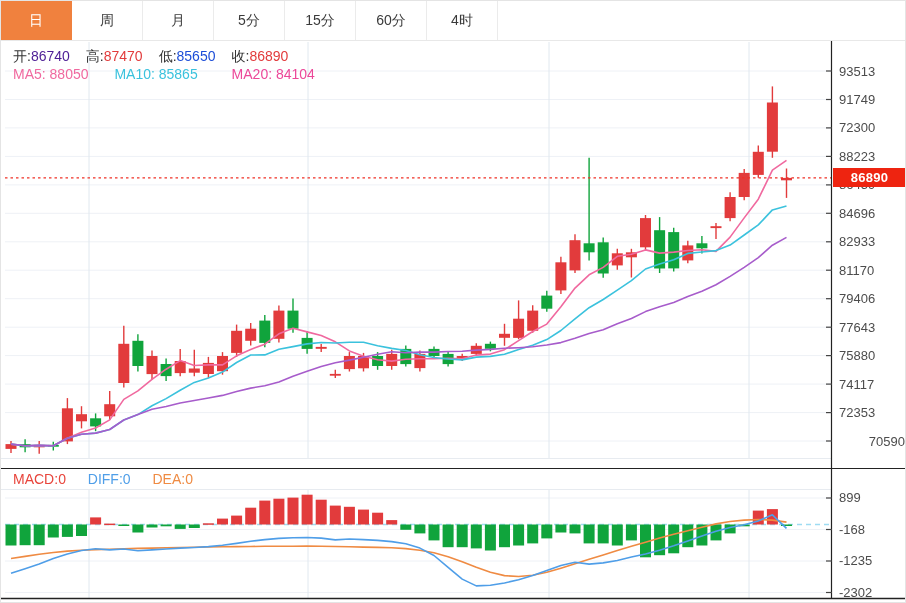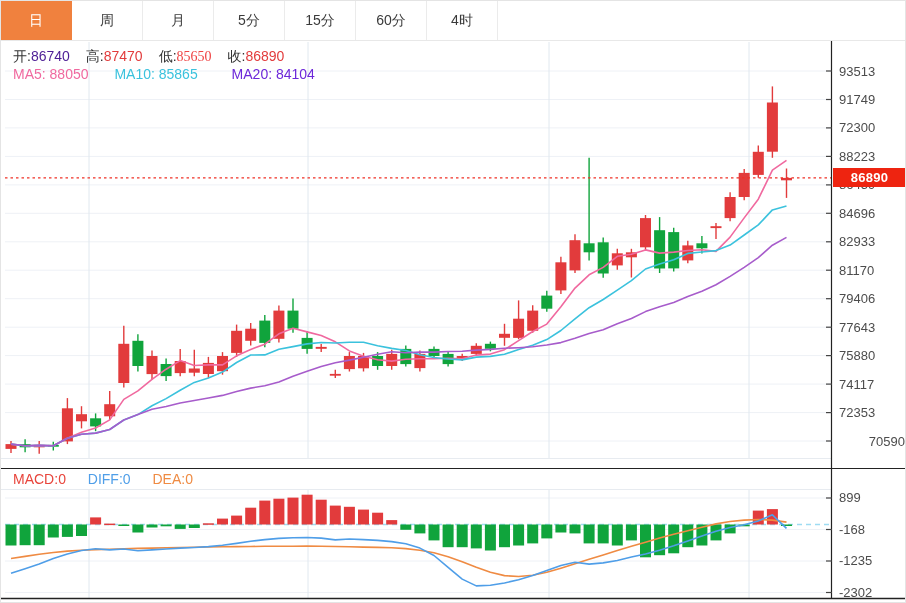--- a/index.html
+++ b/index.html
@@ -257,27 +257,27 @@
       <line x1="825" y1="383.1" x2="831" y2="383.1" stroke="#444" stroke-width="1.2"></line>
       <line x1="825" y1="411.6" x2="831" y2="411.6" stroke="#444" stroke-width="1.2"></line>
       <line x1="825" y1="440.0" x2="831" y2="440.0" stroke="#444" stroke-width="1.2"></line>
       <line x1="825" y1="497.0" x2="831" y2="497.0" stroke="#444" stroke-width="1.2"></line>
       <line x1="825" y1="528.5" x2="831" y2="528.5" stroke="#444" stroke-width="1.2"></line>
       <line x1="825" y1="560.0" x2="831" y2="560.0" stroke="#444" stroke-width="1.2"></line>
       <line x1="825" y1="591.5" x2="831" y2="591.5" stroke="#444" stroke-width="1.2"></line>
     </svg>
 
   <div class="inforow" style="top:47px;">
-    <span class="lab">开:</span><span class="val" style="color:#4c1d95;">86740</span><span class="lab">高:</span><span class="val" style="color:#e23b3c;">87470</span><span class="lab">低:</span><span class="val" style="color:#ef4444;font-family:Liberation Serif, serif;">85650</span><span class="lab">收:</span><span class="val" style="color:#e23b3c;">86890</span>
+    <span class="lab">开:</span><span class="val" style="color:#4c1d95;">86740</span><span class="lab">高:</span><span class="val" style="color:#e23b3c;">87470</span><span class="lab">低:</span><span class="val" style="color:#1d4ed8;">85650</span><span class="lab">收:</span><span class="val" style="color:#e23b3c;">86890</span>
   </div>
 
   <div class="inforow" style="top:65px;">
     <span class="ma-item" style="color:#f0699f;"><span>MA5:</span> <span>88050</span></span>
     <span class="ma-item" style="color:#3bc2dd;"><span>MA10:</span> <span>85865</span></span>
-    <span class="ma-item" style="color:#6d28d9;padding-left:8px;"><span>MA20:</span> <span>84104</span></span>
+    <span class="ma-item" style="color:#ec4899;padding-left:8px;"><span>MA20:</span> <span>84104</span></span>
   </div>
 
   <div class="inforow" style="top:470px;font-size:14px;">
     <span class="ma-item" style="color:#e8453c;margin-right:18px;"><span>MACD:</span><span>0</span></span>
     <span class="ma-item" style="color:#4f9ee8;margin-right:18px;"><span>DIFF:</span><span>0</span></span>
     <span class="ma-item" style="color:#ef8b43;"><span>DEA:</span><span>0</span></span>
   </div>
 
   <div class="badge" id="price-badge" style="top: 167.409px;">86890</div>
 

